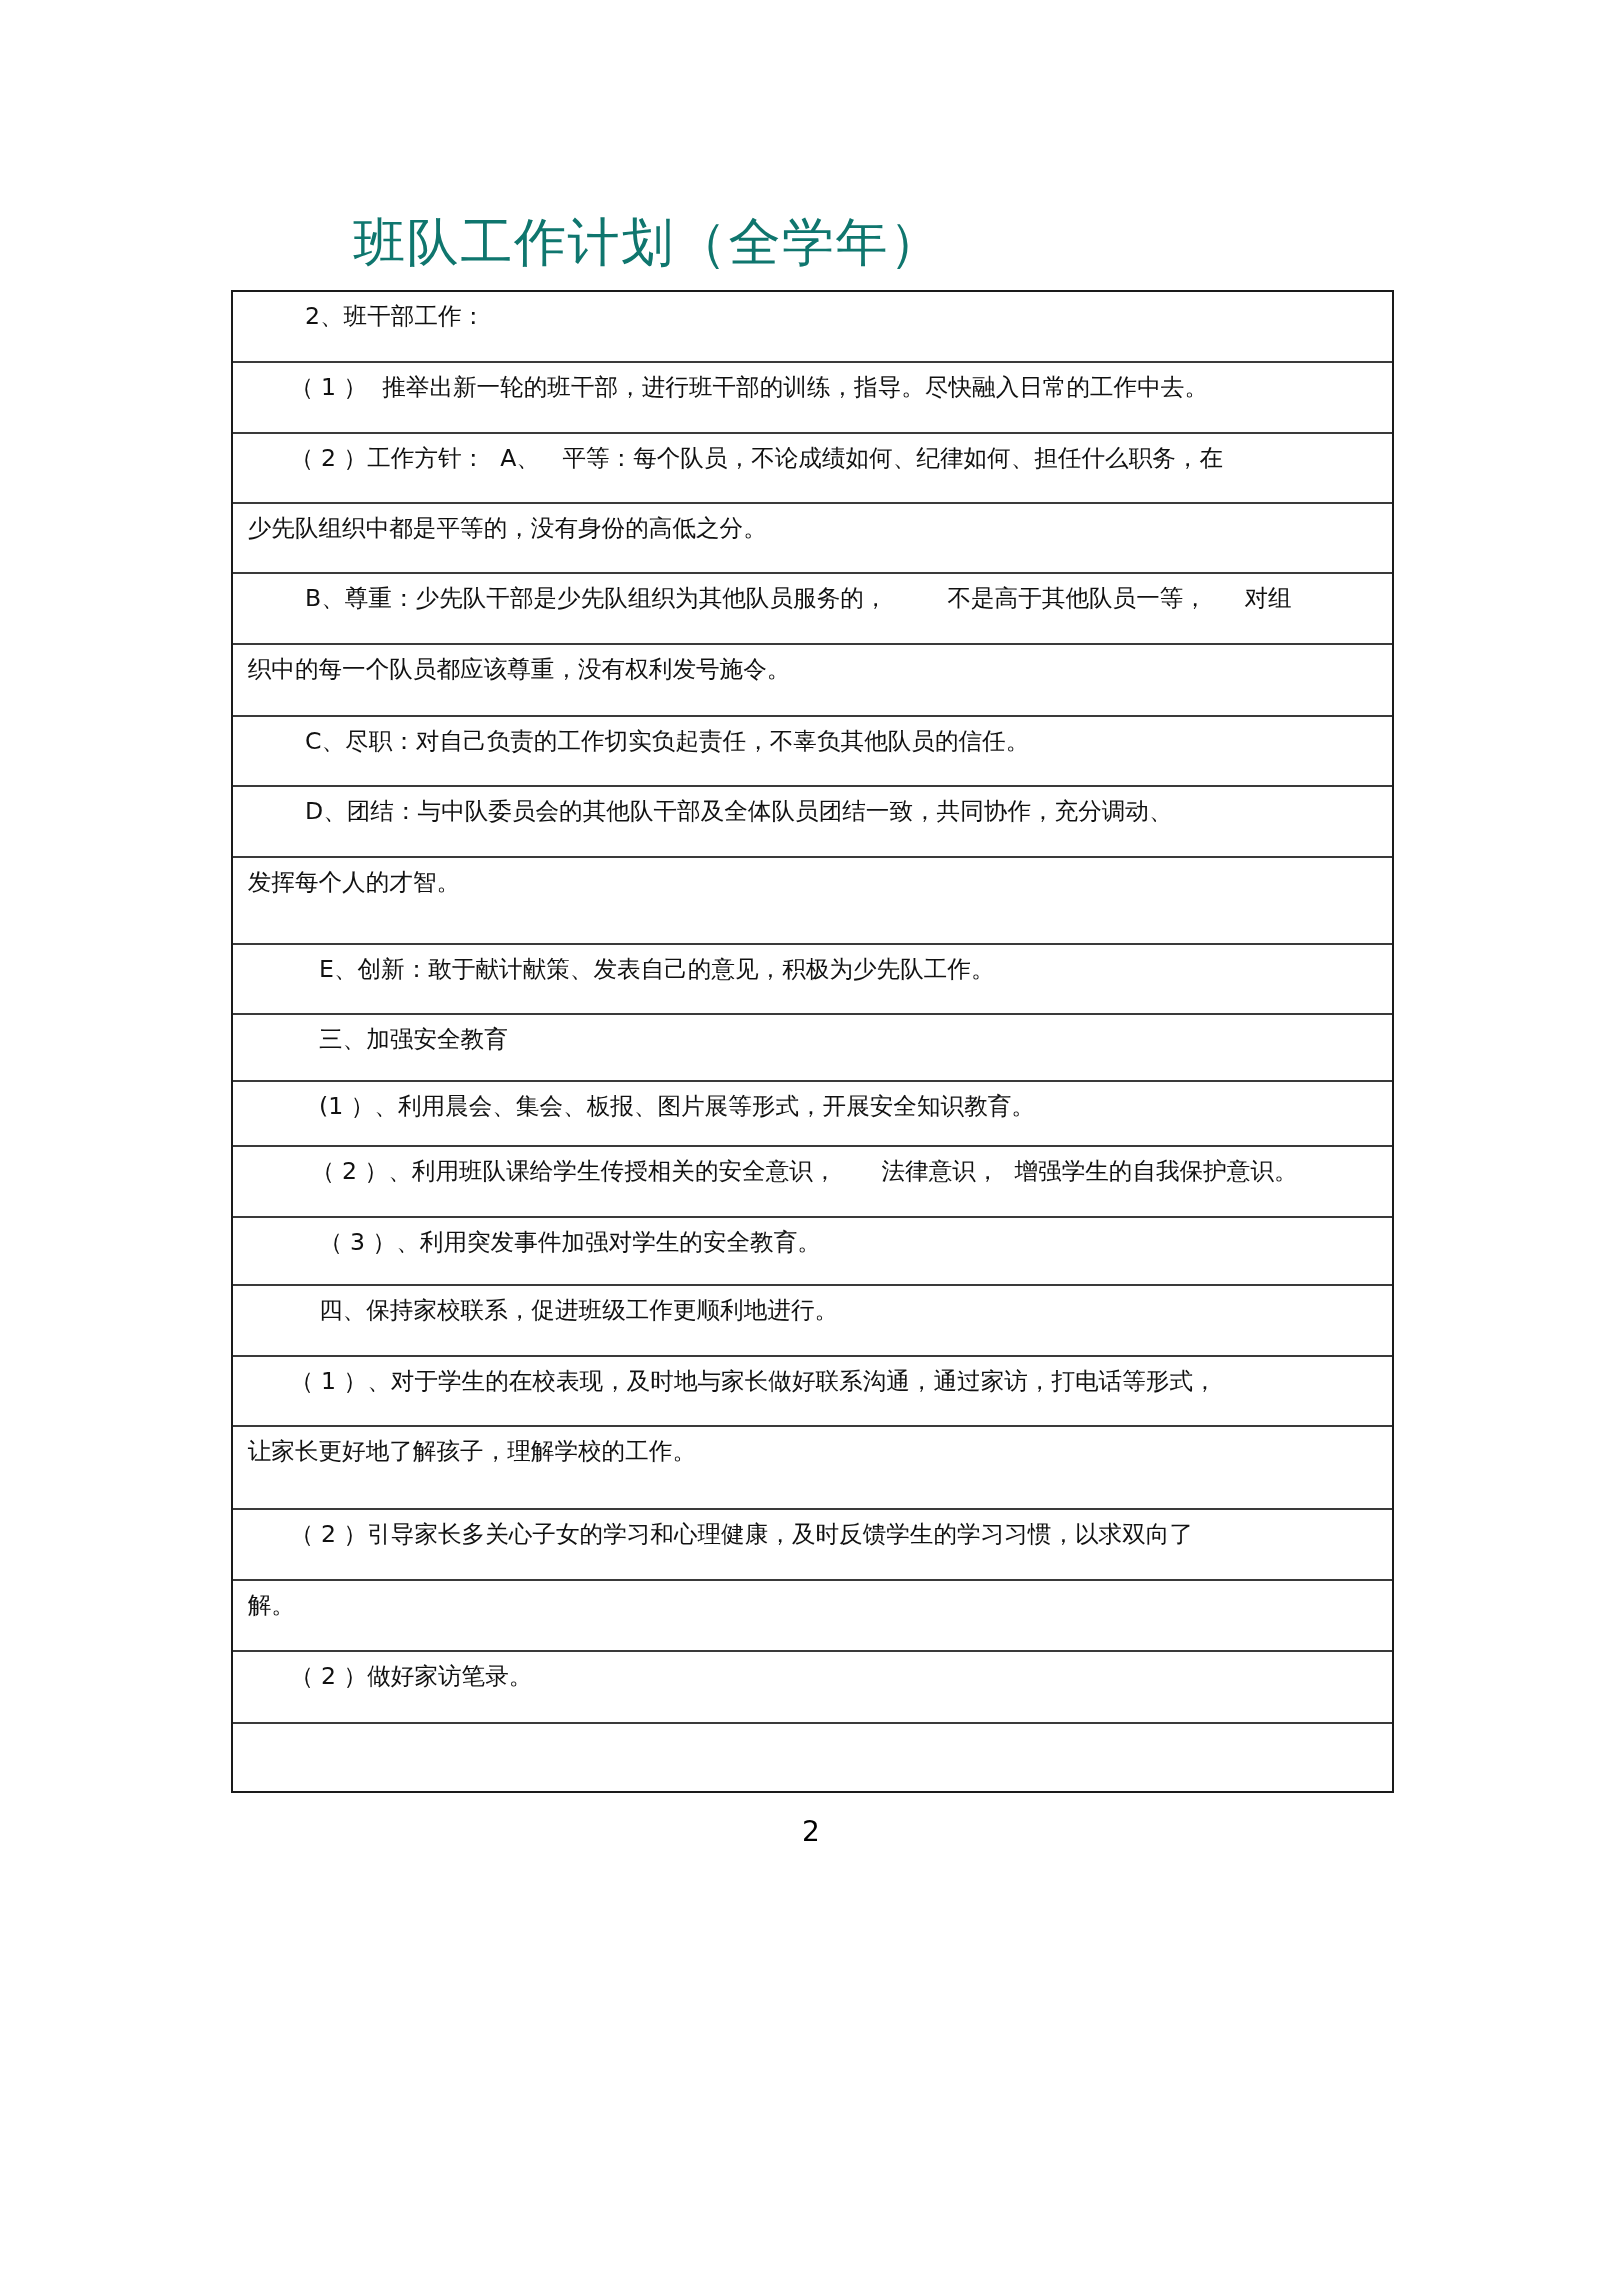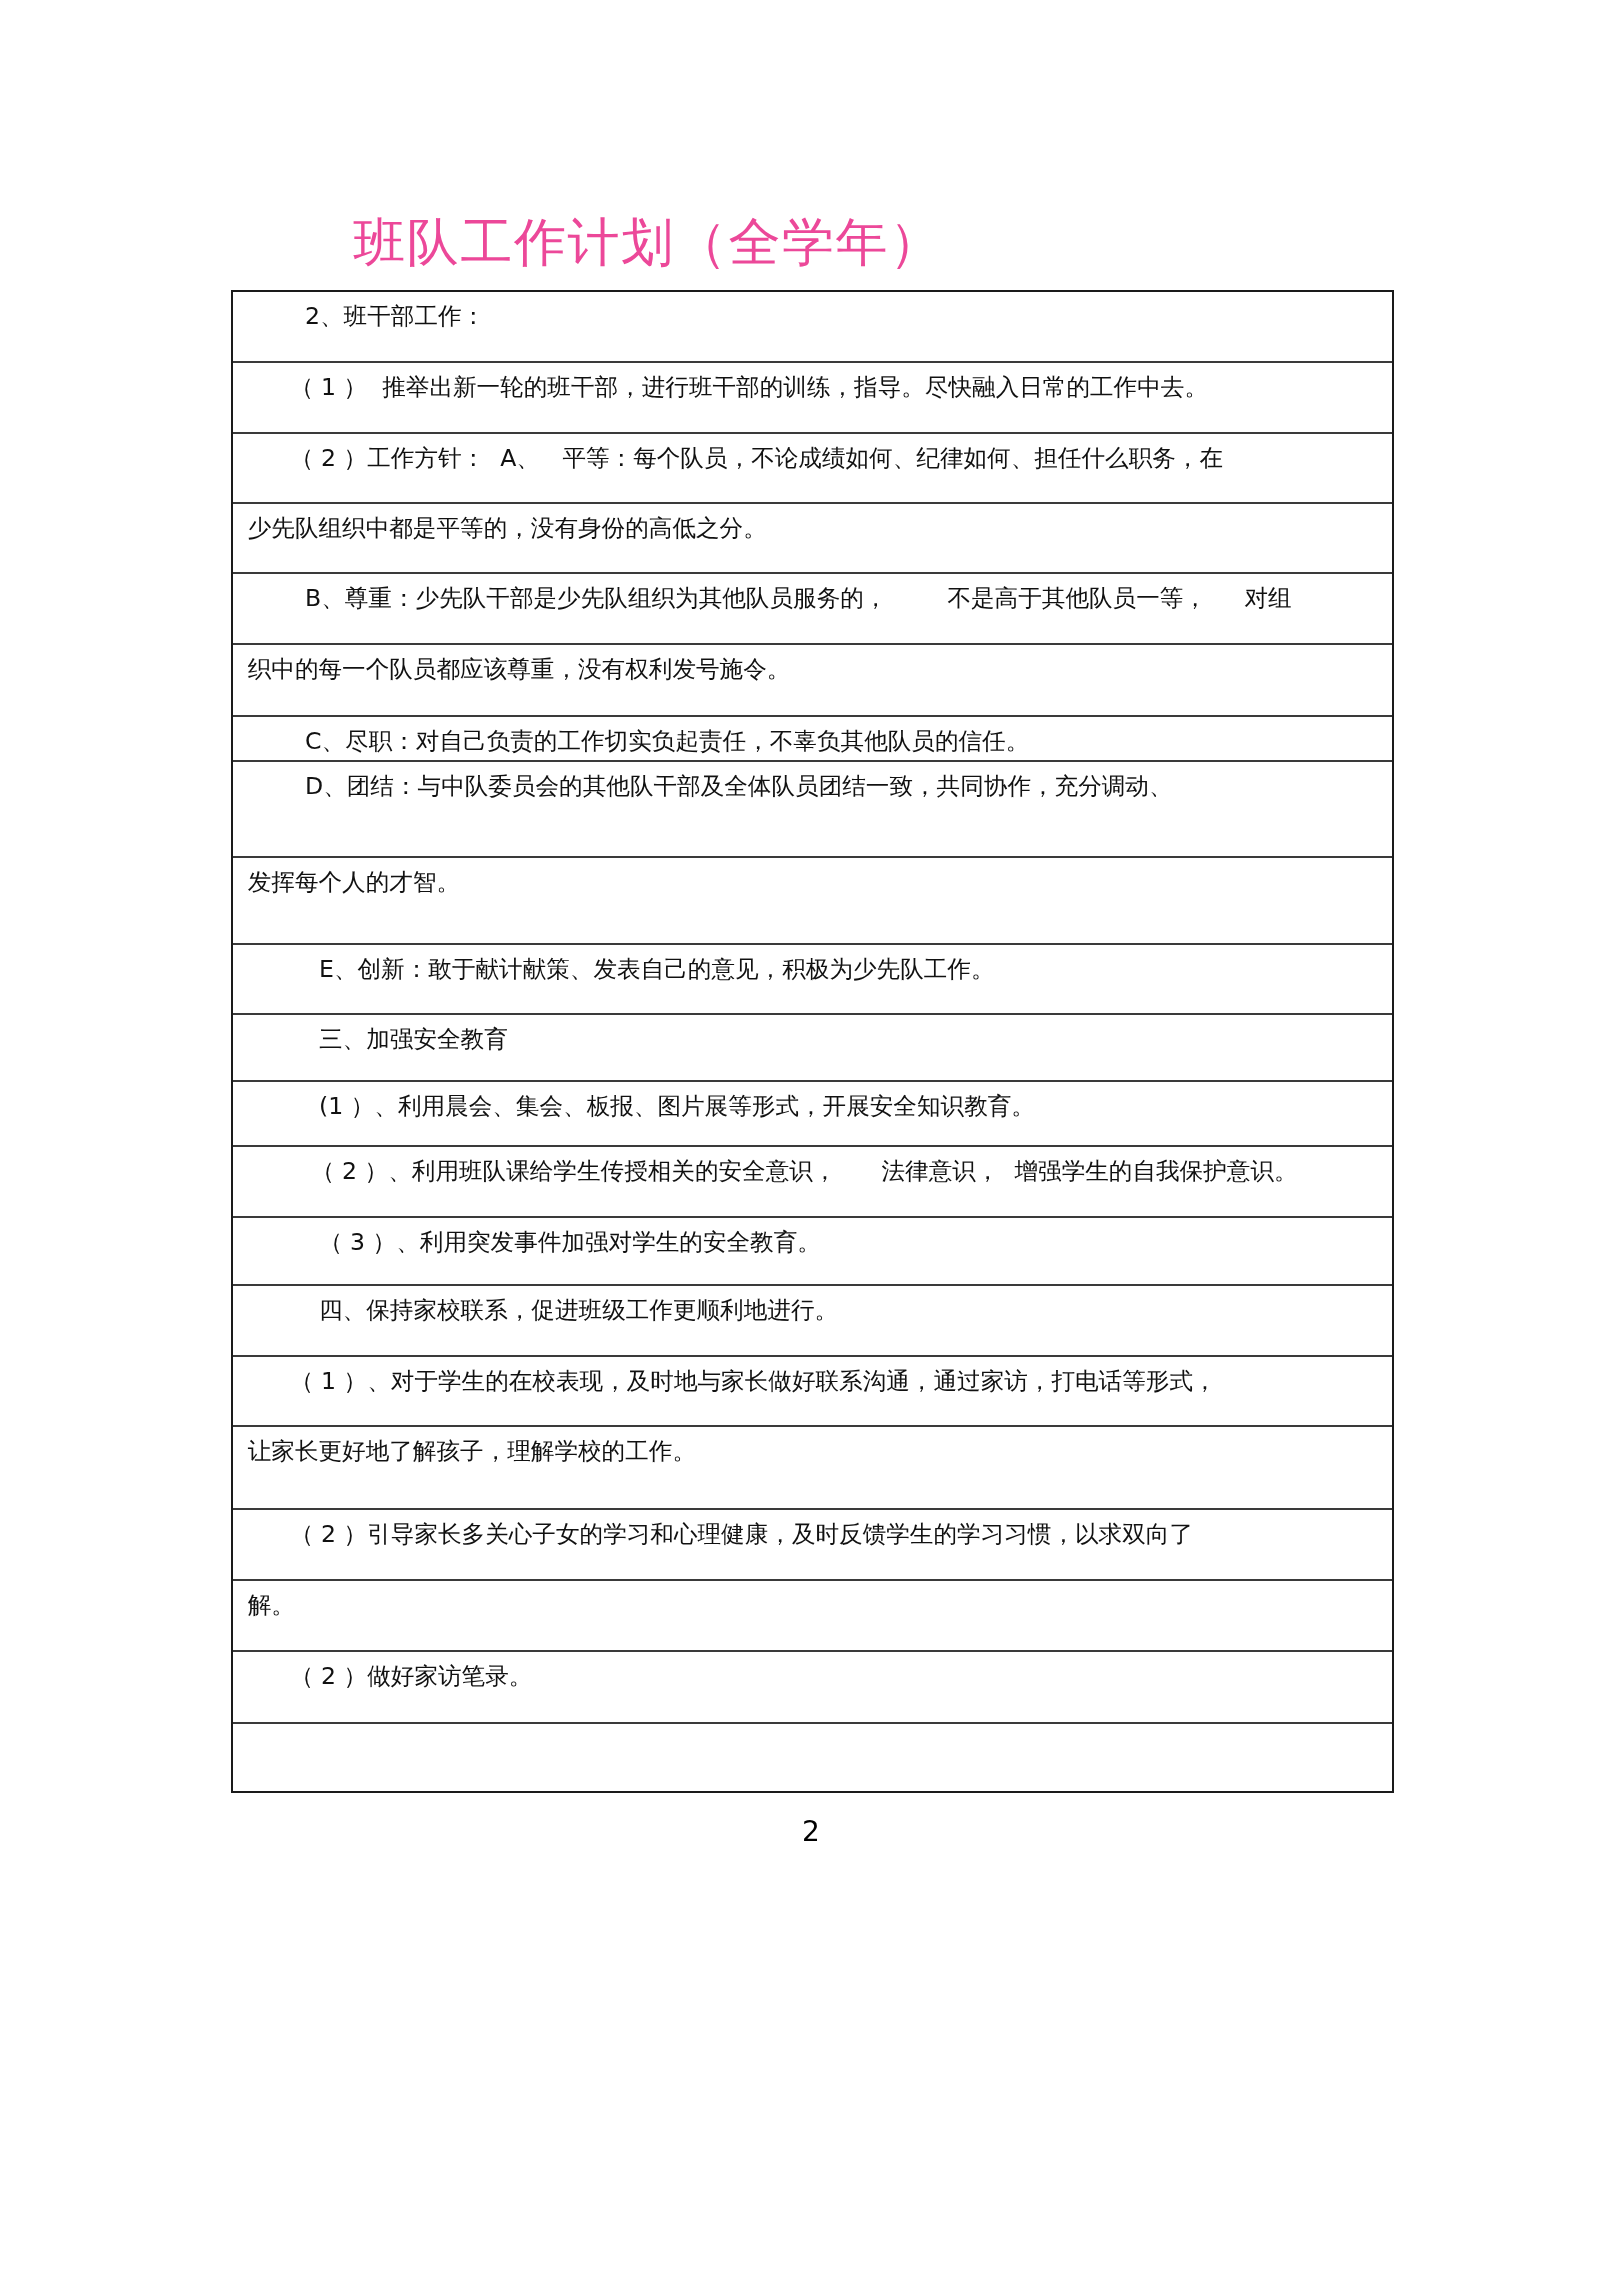--- a/index.html
+++ b/index.html
@@ -3,21 +3,21 @@
 <meta charset="utf-8">
 <style>
   html, body { margin: 0; padding: 0; background: #ffffff; }
   body {
     width: 1622px; height: 2295px; position: relative; overflow: hidden;
     font-family: "DejaVu Sans", "Liberation Sans", sans-serif; color: #111111;
   }
   .title {
     position: absolute; left: 0; width: 1296px; top: 210px;
     text-align: center; font-size: 52px; line-height: 65px; letter-spacing: 1.6px;
-    color: #ec4899;
+    color: #0f766e;
   }
   .table {
     position: absolute; left: 231px; top: 290px; width: 1163px; height: 1503px;
     border: 2.4px solid #1a1a1a; box-sizing: border-box;
   }
   .row {
     position: absolute; left: 0; right: 0;
     border-top: 2.4px solid #3a3a3a;
     box-sizing: border-box;
   }
@@ -51,21 +51,21 @@
     </div>
     <div class="row" style="top: 280px; height: 71px;">
       <div class="cell-text" style="left: 72px;">B、尊重：少先队干部是少先队组织为其他队员服务的，        不是高于其他队员一等，     对组</div>
     </div>
     <div class="row" style="top: 351px; height: 72px;">
       <div class="cell-text" style="left: 14.7px;">织中的每一个队员都应该尊重，没有权利发号施令。</div>
     </div>
     <div class="row" style="top: 423px; height: 72px;">
       <div class="cell-text" style="left: 72px;">C、尽职：对自己负责的工作切实负起责任，不辜负其他队员的信任。</div>
     </div>
-    <div class="row" style="top: 468px; height: 69px; padding-left: 20px;">
+    <div class="row" style="top: 493px; height: 69px; padding-left: 20px;">
       <div class="cell-text" style="left: 72px;">D、团结：与中队委员会的其他队干部及全体队员团结一致，共同协作，充分调动、</div>
     </div>
     <div class="row" style="top: 564px; height: 87px;">
       <div class="cell-text" style="left: 14.7px;">发挥每个人的才智。</div>
     </div>
     <div class="row" style="top: 651px; height: 70px;">
       <div class="cell-text" style="left: 86px;">E、创新：敢于献计献策、发表自己的意见，积极为少先队工作。</div>
     </div>
     <div class="row" style="top: 721px; height: 67px;">
       <div class="cell-text" style="left: 86px;">三、加强安全教育</div>

